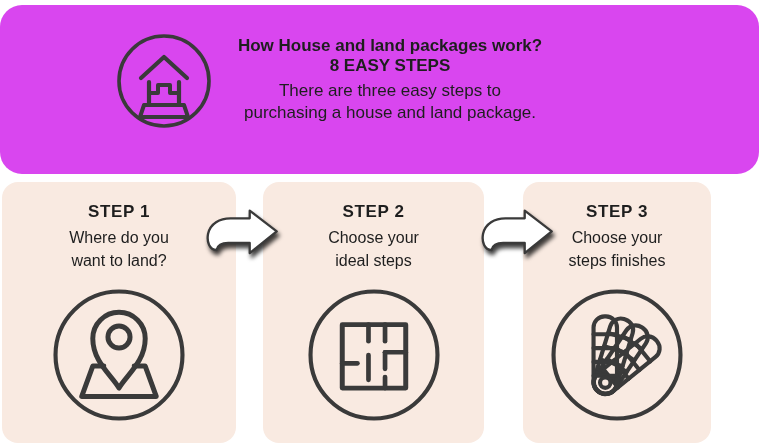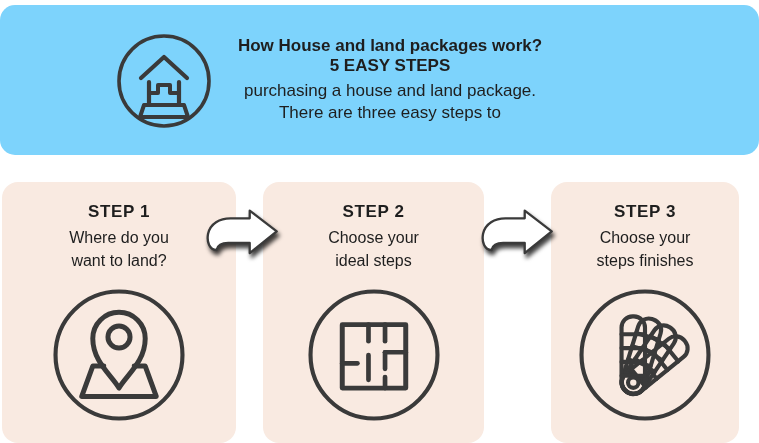--- a/index.html
+++ b/index.html
@@ -2,37 +2,37 @@
 <html><head>
 <meta charset="utf-8">
 <style>
   html,body{margin:0;padding:0;background:#ffffff;}
   #stage{
     position:relative;width:759px;height:443px;overflow:hidden;background:#ffffff;
     font-family:"Liberation Sans",sans-serif;color:#1e1e1e;
   }
   
   .header-panel{
-    position:absolute;left:0;top:5px;width:759px;height:150px;
-    background:#7dd3fc;border-radius:15px;
+    position:absolute;left:0;top:5px;width:759px;height:169px;
+    background:#d946ef;border-radius:22px;
   }
   .header-icon{position:absolute;left:114px;top:26px;width:100px;height:100px;}
   .header-text{
     position:absolute;left:225px;top:31px;width:330px;text-align:center;
   }
   .header-title{font-size:17px;font-weight:bold;line-height:20px;}
   .header-sub{font-size:17px;line-height:21.5px;margin-top:4px;}
   
   .card{
     position:absolute;top:182px;height:261px;background:#f9eae1;border-radius:16px;
     text-align:center;
   }
   .card1{left:2px;width:234px;}
   .card2{left:263px;width:221px;}
-  .card3{left:551px;width:188px;}
+  .card3{left:523px;width:188px;}
   .step-title{margin-top:20px;font-size:17px;font-weight:bold;letter-spacing:.6px;}
   .step-line{font-size:16px;line-height:23px;}
   .step-line.first{margin-top:4px;}
   .step-circle{display:block;width:138px;height:138px;margin:14px auto 0;}
   
   .flow-arrow{
     position:absolute;top:206px;width:78px;height:54px;
     filter:drop-shadow(2px 4px 2px rgba(0,0,0,0.75));
   }
   .arrow1{left:203px;}
@@ -48,24 +48,24 @@
   <div class="header-panel">
     <svg class="header-icon" viewBox="0 0 100 100">
       <circle class="stroke" cx="50" cy="50" r="45" stroke-width="3.6"></circle>
       <path class="stroke" d="M27 47 L50 26 L73 47" stroke-width="4.2"></path>
       <path class="stroke" d="M35 74 V51 M65 74 V51" stroke-width="4.2"></path>
       <path class="stroke" d="M35 62 H44 V54 H56 V62 H65" stroke-width="4"></path>
       <path class="stroke" d="M30 74 L26 86 L74 86 L70 74 Z" stroke-width="4"></path>
     </svg>
     <div class="header-text">
       <div class="header-title">How House and land packages work?</div>
-      <div class="header-title">5 EASY STEPS</div>
+      <div class="header-title">8 EASY STEPS</div>
       <div class="header-sub">
+        <div>There are three easy steps to</div>
         <div>purchasing a house and land package.</div>
-        <div>There are three easy steps to</div>
       </div>
     </div>
   </div>
 
   <div class="card card1">
     <div class="step-title">STEP 1</div>
     <div class="step-line first">Where do you</div>
     <div class="step-line">want to land?</div>
     <svg class="step-circle" viewBox="0 0 100 100">
       <circle class="stroke" cx="50" cy="50" r="46" stroke-width="3"></circle>

